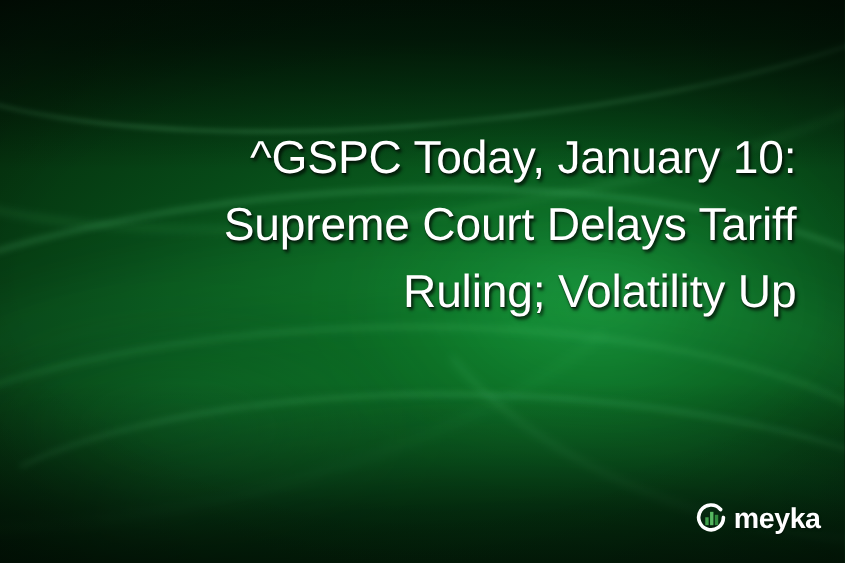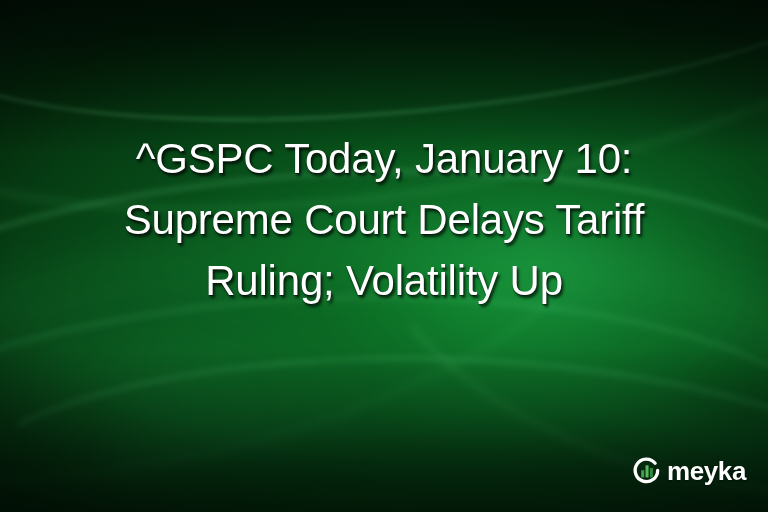--- a/index.html
+++ b/index.html
@@ -203,23 +203,23 @@
     background: radial-gradient(closest-side, rgba(30,160,65,0.22) 0%, rgba(0,0,0,0) 100%);
     filter: blur(28px);
     mix-blend-mode: screen;
   }
 
   
   .headline {
     position: absolute;
     left: 0;
     right: 0;
-    top: 128px;
+    top: 112px;
     padding: 0 44px;
-    text-align: center;
+    text-align: right;
     color: #ffffff;
     font-size: 42px;
     font-weight: 400;
     line-height: 61px;
     letter-spacing: -0.2px;
     text-shadow:
       2px 3px 3px rgba(0, 0, 0, 0.72),
       0 1px 1px rgba(0, 0, 0, 0.5);
     white-space: pre-line;
   }

